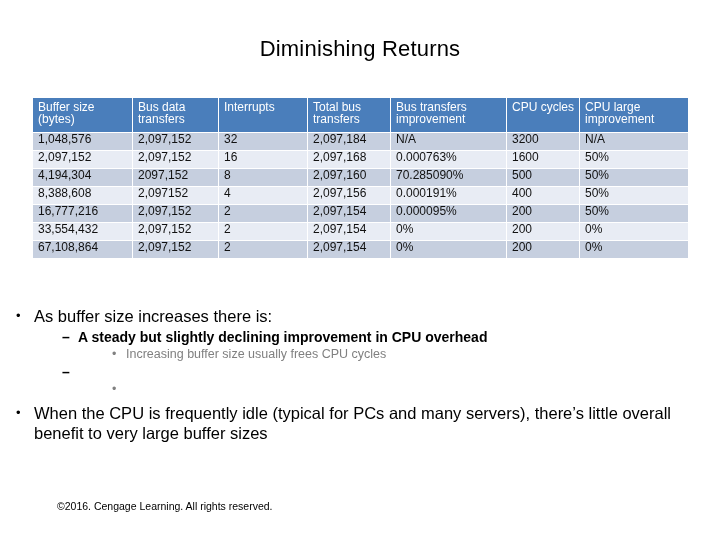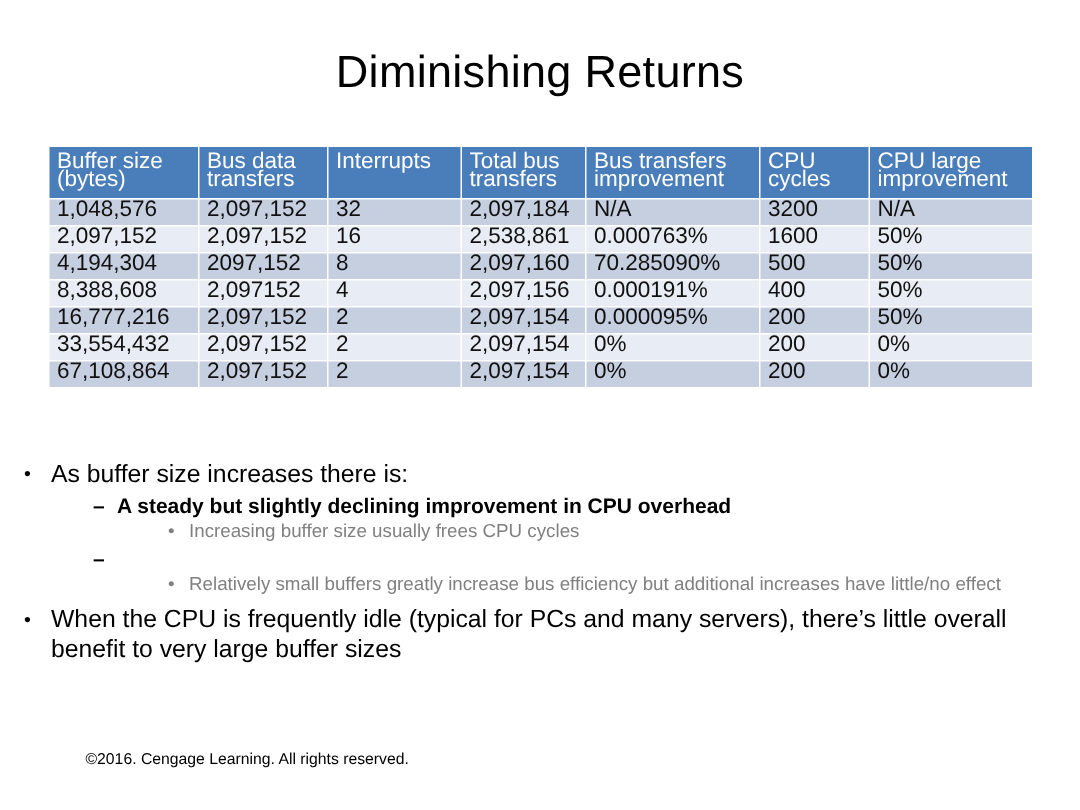--- a/index.html
+++ b/index.html
@@ -16,41 +16,41 @@
     color: #000000;
   }
 
   
   .slide-title {
     position: absolute;
     left: 0;
     top: 31px;
     width: 720px;
     text-align: center;
-    font-size: 30px;
+    font-size: 22px;
     font-weight: 400;
     letter-spacing: 0.2px;
     color: #000000;
     line-height: 36px;
     white-space: nowrap;
   }
 
   
   .data-table-wrap {
     position: absolute;
     left: 32px;
     top: 97px;
     width: 652px;
   }
   table.data-table {
     border-collapse: separate;
     border-spacing: 1px 1px;
     width: 652px;
     table-layout: fixed;
-    font-size: 15px;
+    font-size: 12px;
   }
   table.data-table th,
   table.data-table td {
     padding: 4px 5px 4px 5px;
     text-align: left;
     vertical-align: top;
     font-weight: 400;
     line-height: 11.5px;
     overflow: hidden;
   }
@@ -187,21 +187,21 @@
         <td>32</td>
         <td>2,097,184</td>
         <td>N/A</td>
         <td>3200</td>
         <td>N/A</td>
       </tr>
       <tr class="row-even">
         <td>2,097,152</td>
         <td>2,097,152</td>
         <td>16</td>
-        <td>2,538,861</td>
+        <td>2,097,168</td>
         <td>0.000763%</td>
         <td>1600</td>
         <td>50%</td>
       </tr>
       <tr class="row-odd">
         <td>4,194,304</td>
         <td>2097,152</td>
         <td>8</td>
         <td>2,097,160</td>
         <td>70.285090%</td>
@@ -264,21 +264,20 @@
     <span class="marker">•</span>
     <span class="btext">Increasing buffer size usually frees CPU cycles</span>
   </div>
 
   <div class="bullet lv2">
     <span class="marker">–</span>
   </div>
 
   <div class="bullet lv3">
     <span class="marker">•</span>
-    <span class="btext">Relatively small buffers greatly increase bus efficiency but additional increases have little/no effect</span>
   </div>
 
   <div class="bullet lv1 bullet-final">
     <span class="marker">•</span>
     <span class="btext">When the CPU is frequently idle (typical for PCs and many servers), there’s little overall benefit to very large buffer sizes</span>
   </div>
 
 </div>
 
 <div class="footer-copy">©2016. Cengage Learning. All rights reserved.</div>

